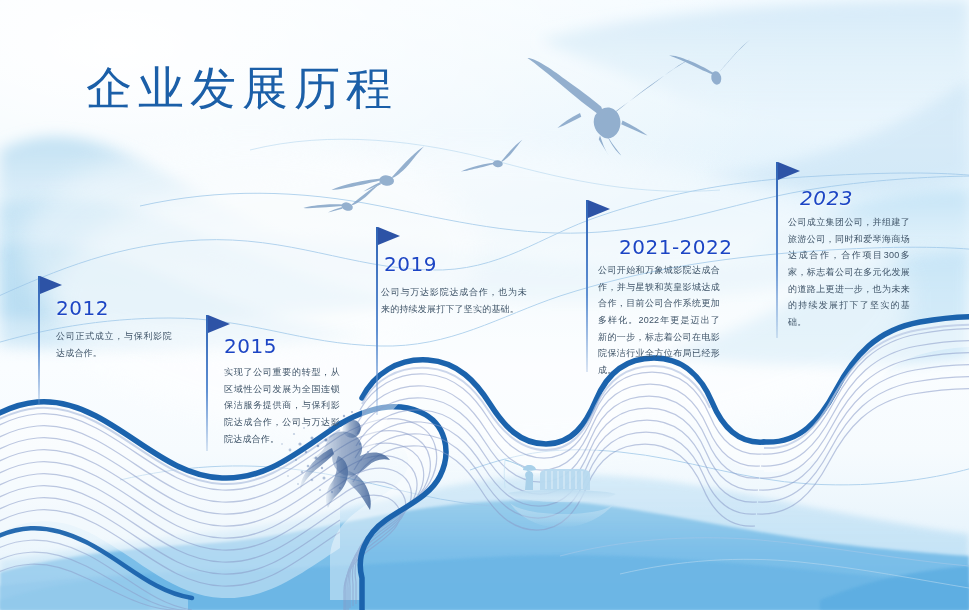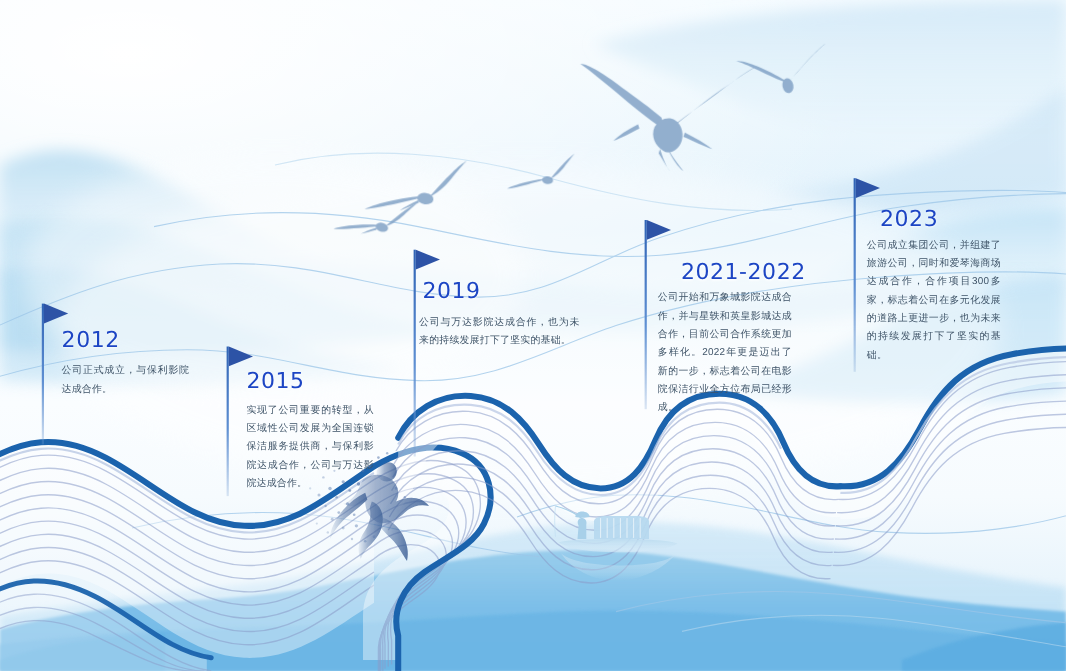--- a/index.html
+++ b/index.html
@@ -351,20 +351,21 @@
       <path d="M526,478 C524,474 526,471 529,471 C532,471 534,474 533,477 L533,490 L525,490 Z" fill="#a8d0e9"></path>
       <path d="M523,470 C523,467 526,465 529,465 C533,465 536,467 536,470 C533,471 526,471 523,470 Z" fill="#a8d0e9"></path>
 
       <path d="M530,472 C522,466 514,462 505,460" stroke="#a8d0e9" stroke-width="1.1" fill="none"></path>
       <path d="M505,460 C504,468 504,478 505,488" stroke="#c2dff2" stroke-width=".8" fill="none" opacity=".8"></path>
 
       <path d="M510,503 C518,510 538,514 562,514 C586,514 606,511 614,504 C600,520 578,528 560,528 C540,528 520,518 510,503 Z" fill="url(#reflG)"></path>
     </g>
   </svg>
 
+  <div id="title">企业发展历程</div>
 
   <div class="milestone" style="left:38px;top:276px;">
     <div class="flag">
       <div class="pole" style="height:128px;"></div>
       <div class="pennant" style="border-width:9px 0 9px 22px;"></div>
     </div>
     <div class="year" style="left:18px;top:20px;">2012</div>
     <div class="desc" style="left:18px;top:52px;width:116px;">公司正式成立，与保利影院达成合作。</div>
   </div>
 
@@ -393,17 +394,17 @@
     </div>
     <div class="year" style="left:22px;top:35px;margin-left:11px;">2021-2022</div>
     <div class="desc" style="left:12px;top:62px;width:122px;">公司开始和万象城影院达成合作，并与星轶和英皇影城达成合作，目前公司合作系统更加多样化。2022年更是迈出了新的一步，标志着公司在电影院保洁行业全方位布局已经形成。</div>
   </div>
 
   <div class="milestone" style="left:776px;top:162px;">
     <div class="flag">
       <div class="pole" style="height:176px;"></div>
       <div class="pennant" style="border-width:9px 0 9px 22px;"></div>
     </div>
-    <div class="year" style="left:24px;top:24px;">2023</div>
+    <div class="year" style="left:24px;top:24px;font-style:italic;">2023</div>
     <div class="desc" style="left:12px;top:52px;width:122px;">公司成立集团公司，并组建了旅游公司，同时和爱琴海商场达成合作，合作项目300多家，标志着公司在多元化发展的道路上更进一步，也为未来的持续发展打下了坚实的基础。</div>
   </div>
 
 </div>
 
 </body></html>

